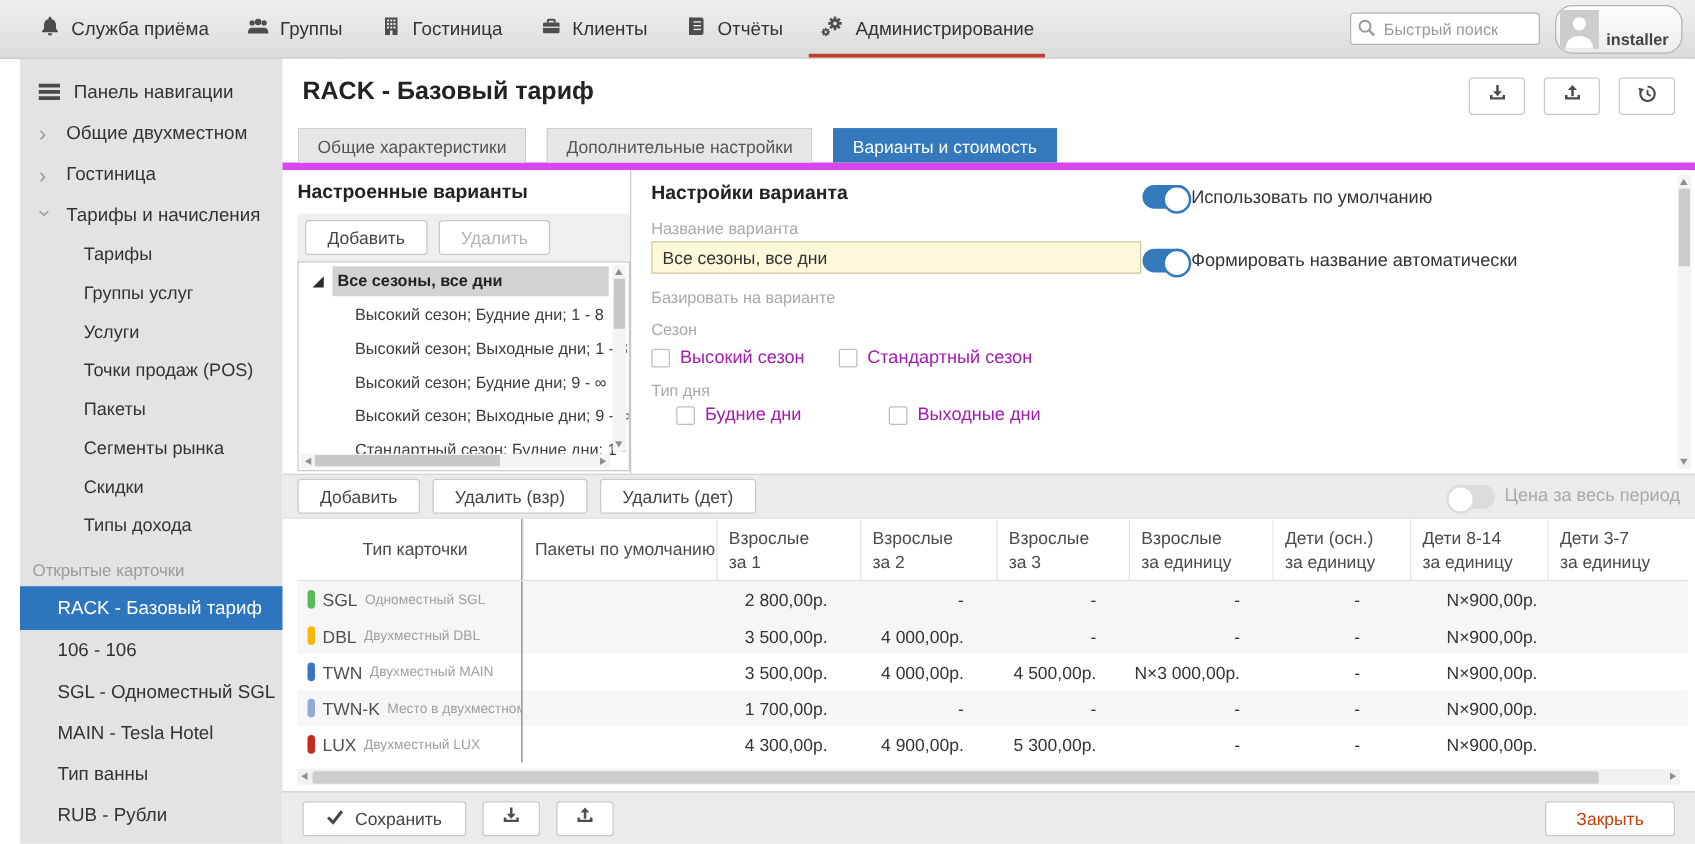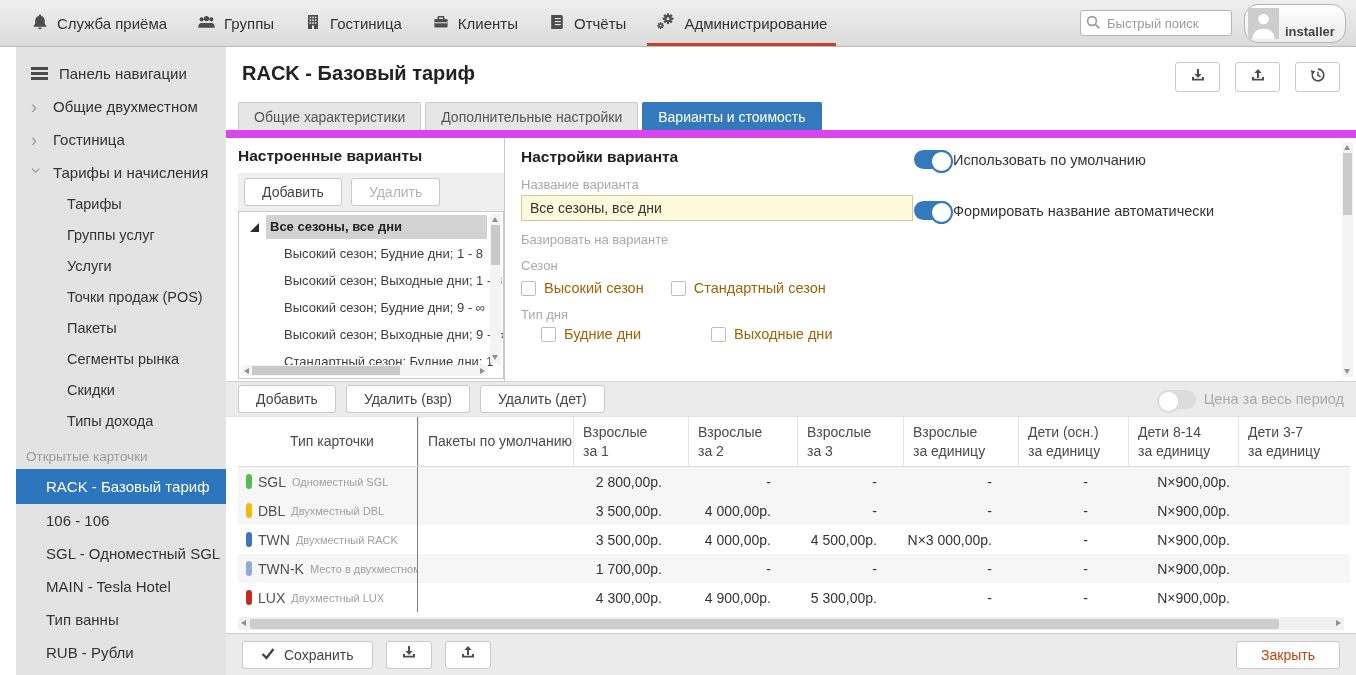--- a/index.html
+++ b/index.html
@@ -51,21 +51,21 @@
 
   
   .main{position:absolute;top:47px;left:226px;width:1130px;height:628px;background:#fff;
     display:flex;flex-direction:column;}
   .m-header{display:flex;align-items:flex-start;padding:15px 16px 2px;}
   .m-header h1{font-size:20px;font-weight:bold;color:#222;margin:0;}
   .actions{margin-left:auto;display:flex;gap:15px;}
   .icon-btn{width:45px;height:30px;border:1px solid #c9c9c9;border-radius:3px;background:#fff;
     display:flex;align-items:center;justify-content:center;cursor:pointer;}
 
-  .tabs{display:flex;gap:4px;padding:0 0 0 12px;margin-top:8px;border-bottom:8px solid #d946ef;}
+  .tabs{display:flex;gap:16px;padding:0 0 0 12px;margin-top:8px;border-bottom:6px solid #d946ef;}
   .tab{padding:6px 15px 5px;font-size:14px;color:#555;background:#e6e6e6;
     border:1px solid #c9c9c9;border-bottom:none;border-radius:2px 2px 0 0;cursor:pointer;}
   .tab.active{background:#3579bd;color:#fff;border-color:#3579bd;}
 
   .content{display:flex;height:243px;}
   .vpanel{width:278px;padding:9px 0 0 12px;}
   .vpanel h2,.spanel h2{font-size:15.5px;font-weight:bold;color:#222;margin:0 0 8px;}
   .vtoolbar{background:#efefef;padding:5px 6px;display:flex;gap:9px;}
   .btn{background:#fff;border:1px solid #c9c9c9;border-radius:3px;padding:5px 17px;
     font-size:14px;color:#444;cursor:pointer;white-space:nowrap;}
@@ -98,21 +98,21 @@
   .toggle.off{background:#dcdcdc;}
   .toggle.off::after{right:auto;left:-1px;border-color:#dcdcdc;}
   .fld-label{font-size:13px;color:#a9a9a9;margin:11px 0 3px;}
   .txt-input{width:392px;height:26px;background:#fcf8da;border:1px solid #cfc9a2;
     padding:0 8px;font-size:14px;color:#333;outline:none;}
   .selectbox{width:392px;height:26px;border:1px solid #c9c9c9;display:flex;align-items:center;
     padding:0 8px;font-size:14px;color:#999;position:relative;cursor:pointer;background:#fff;}
   .caret{position:absolute;right:9px;top:11px;width:0;height:0;
     border-left:4px solid transparent;border-right:4px solid transparent;border-top:5px solid #666;}
   .chk-row{display:flex;gap:27px;margin-top:7px;}
-  .chk{display:flex;align-items:center;gap:8px;font-size:14.5px;color:#a16207;cursor:pointer;}
+  .chk{display:flex;align-items:center;gap:8px;font-size:14.5px;color:#a21caf;cursor:pointer;}
   .box{width:15px;height:15px;background:#fff;border:1px solid #bdbdbd;border-radius:2px;flex:0 0 auto;}
   .spanel-scroll{position:absolute;right:3px;top:4px;bottom:4px;width:11px;background:#f4f4f4;}
   .spanel-scroll .thumb{position:absolute;top:11px;left:1px;width:9px;height:62px;background:#cbcbcb;}
 
   
   .price-toolbar{background:#ebebeb;border-top:1px solid #d4d4d4;border-bottom:1px solid #e2e2e2;
     padding:5px 12px;display:flex;gap:10px;align-items:center;height:36px;}
   .period{margin-left:auto;display:flex;align-items:center;gap:8px;font-size:14.5px;color:#a9a9a9;}
   .ptable{margin:0 6px 0 12px;}
   .phead{display:flex;border-bottom:1px solid #dcdcdc;height:50px;}
@@ -464,21 +464,21 @@
       <div class="c4 num">-</div>
       <div class="c5 num">-</div>
       <div class="c6 num">-</div>
       <div class="c7 num">N×900,00р.</div>
       <div class="c8 num"></div>
     </div>
     <div class="prow">
       <div class="c0 room">
           <span class="pill" style="background: rgb(63, 116, 196);"></span>
           <span class="code">TWN</span>
-          <span class="desc">Двухместный RACK</span>
+          <span class="desc">Двухместный MAIN</span>
         </div>
       <div class="c1"></div>
       <div class="c2 num">3 500,00р.</div>
       <div class="c3 num">4 000,00р.</div>
       <div class="c4 num">4 500,00р.</div>
       <div class="c5 num">N×3 000,00р.</div>
       <div class="c6 num">-</div>
       <div class="c7 num">N×900,00р.</div>
       <div class="c8 num"></div>
     </div>

